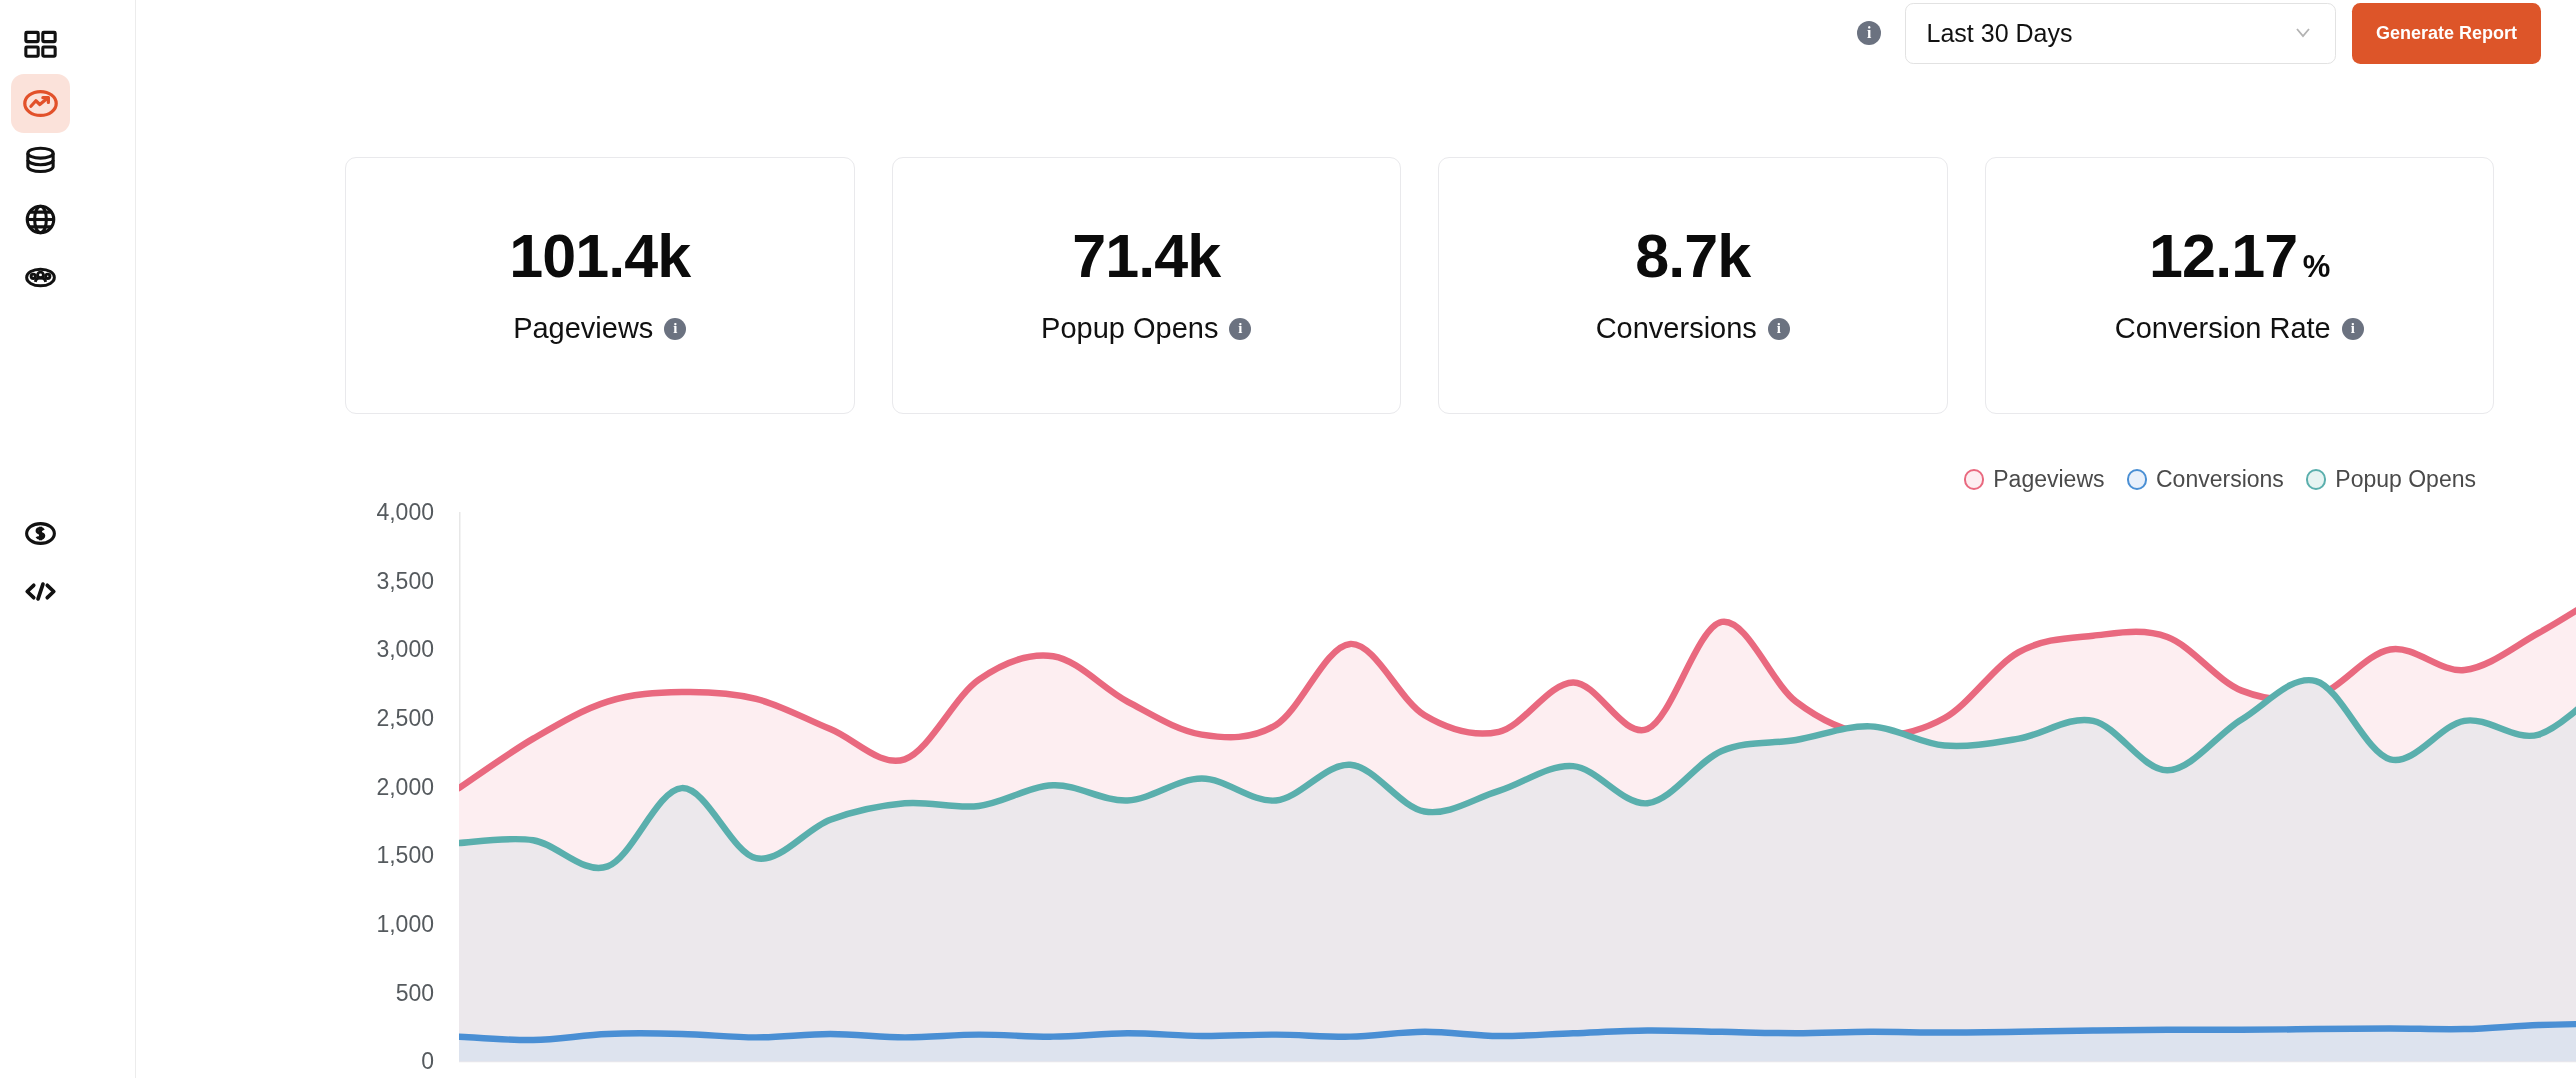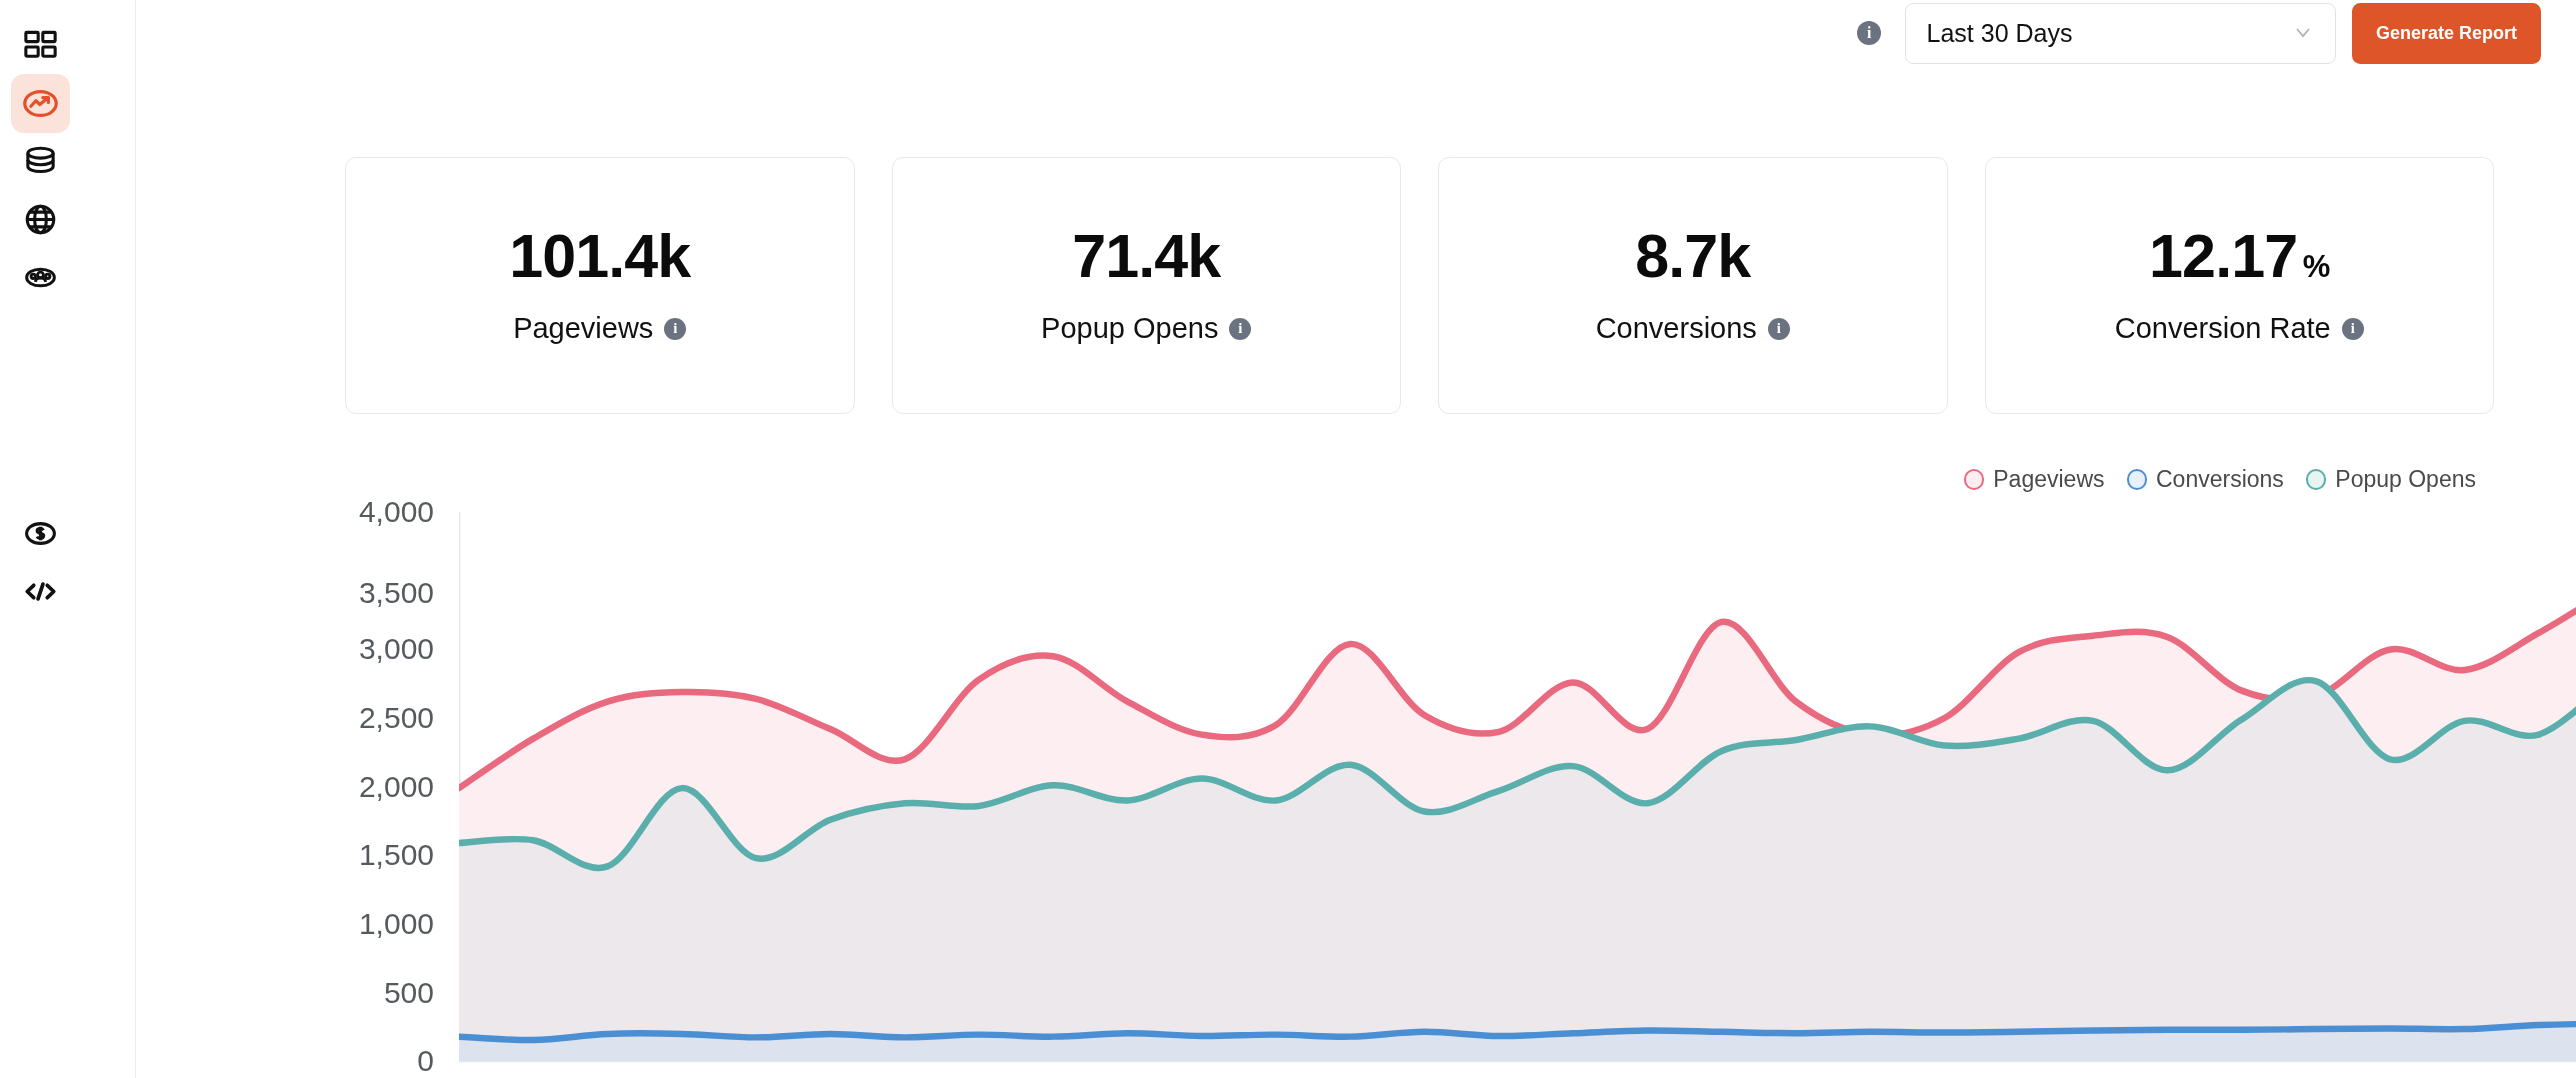--- a/index.html
+++ b/index.html
@@ -112,21 +112,21 @@
   
   .chart-wrap {
     position: absolute; left: 209px; top: 489px;
     width: 2269px; height: 589px;
   }
   .yaxis {
     position: absolute; left: 0; top: 0; width: 102px; height: 589px;
   }
   .ytick {
     position: absolute; right: 13px;
-    font-size: 30px; color: #555a5e;
+    font-size: 23px; color: #555a5e;
     transform: translateY(-50%);
     white-space: nowrap;
   }
   .plot {
     position: absolute; left: 114px; top: 0;
     width: 2154px; height: 589px;
   }
   .plot svg { display: block; width: 100%; height: 100%; }
 </style>
 </head>
@@ -285,21 +285,21 @@
       </div>
       <div class="legend-item">
         <span class="legend-swatch" style="border-color: rgb(90, 175, 173); background: rgb(230, 244, 242);"></span>
         <span class="legend-text">Popup Opens</span>
       </div>
     </div>
 
     <div class="chart-wrap">
       <div class="yaxis">
           <div class="ytick" style="top: 23px;">4,000</div>
-          <div class="ytick" style="top: 104px;">3,500</div>
+          <div class="ytick" style="top: 92px;">3,500</div>
           <div class="ytick" style="top: 160px;">3,000</div>
           <div class="ytick" style="top: 229px;">2,500</div>
           <div class="ytick" style="top: 298px; text-align: center;">2,000</div>
           <div class="ytick" style="top: 366px;">1,500</div>
           <div class="ytick" style="top: 435px; text-align: center;">1,000</div>
           <div class="ytick" style="top: 504px;">500</div>
           <div class="ytick" style="top: 572px;">0</div>
         </div>
       <div class="plot">
           <svg viewBox="0 0 2333 638" preserveAspectRatio="none">

